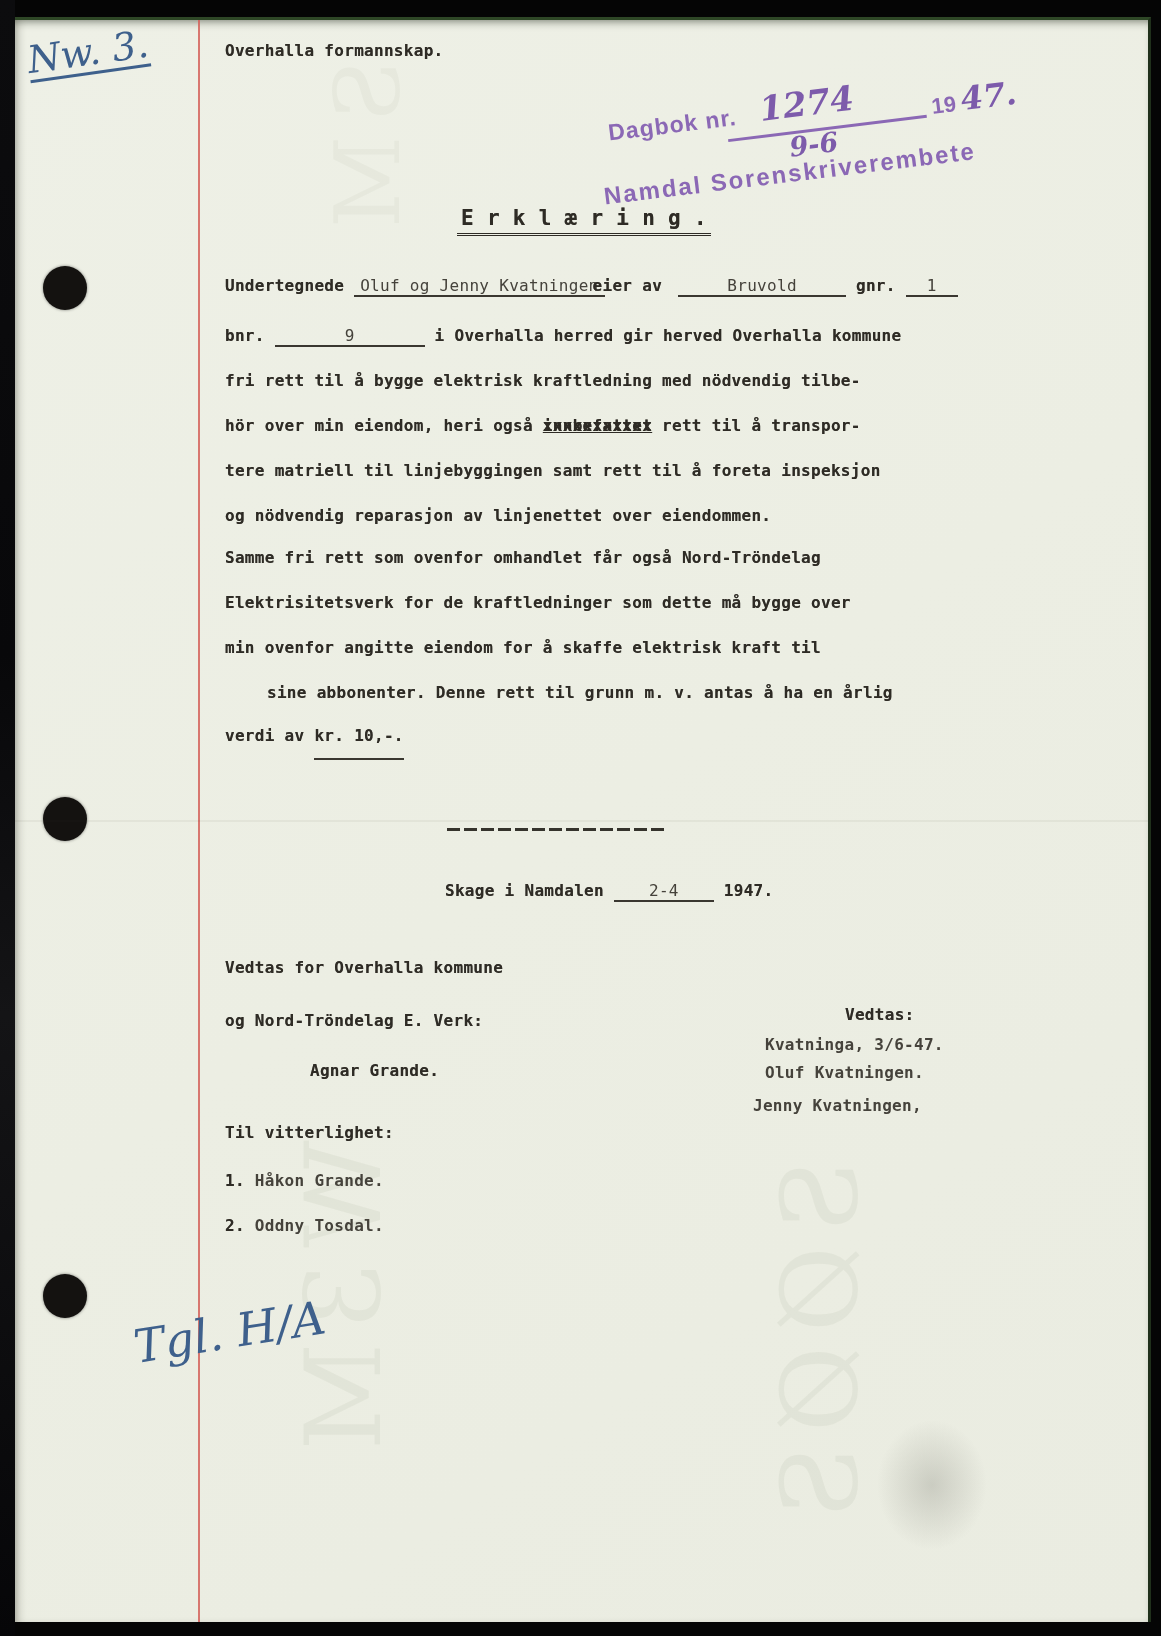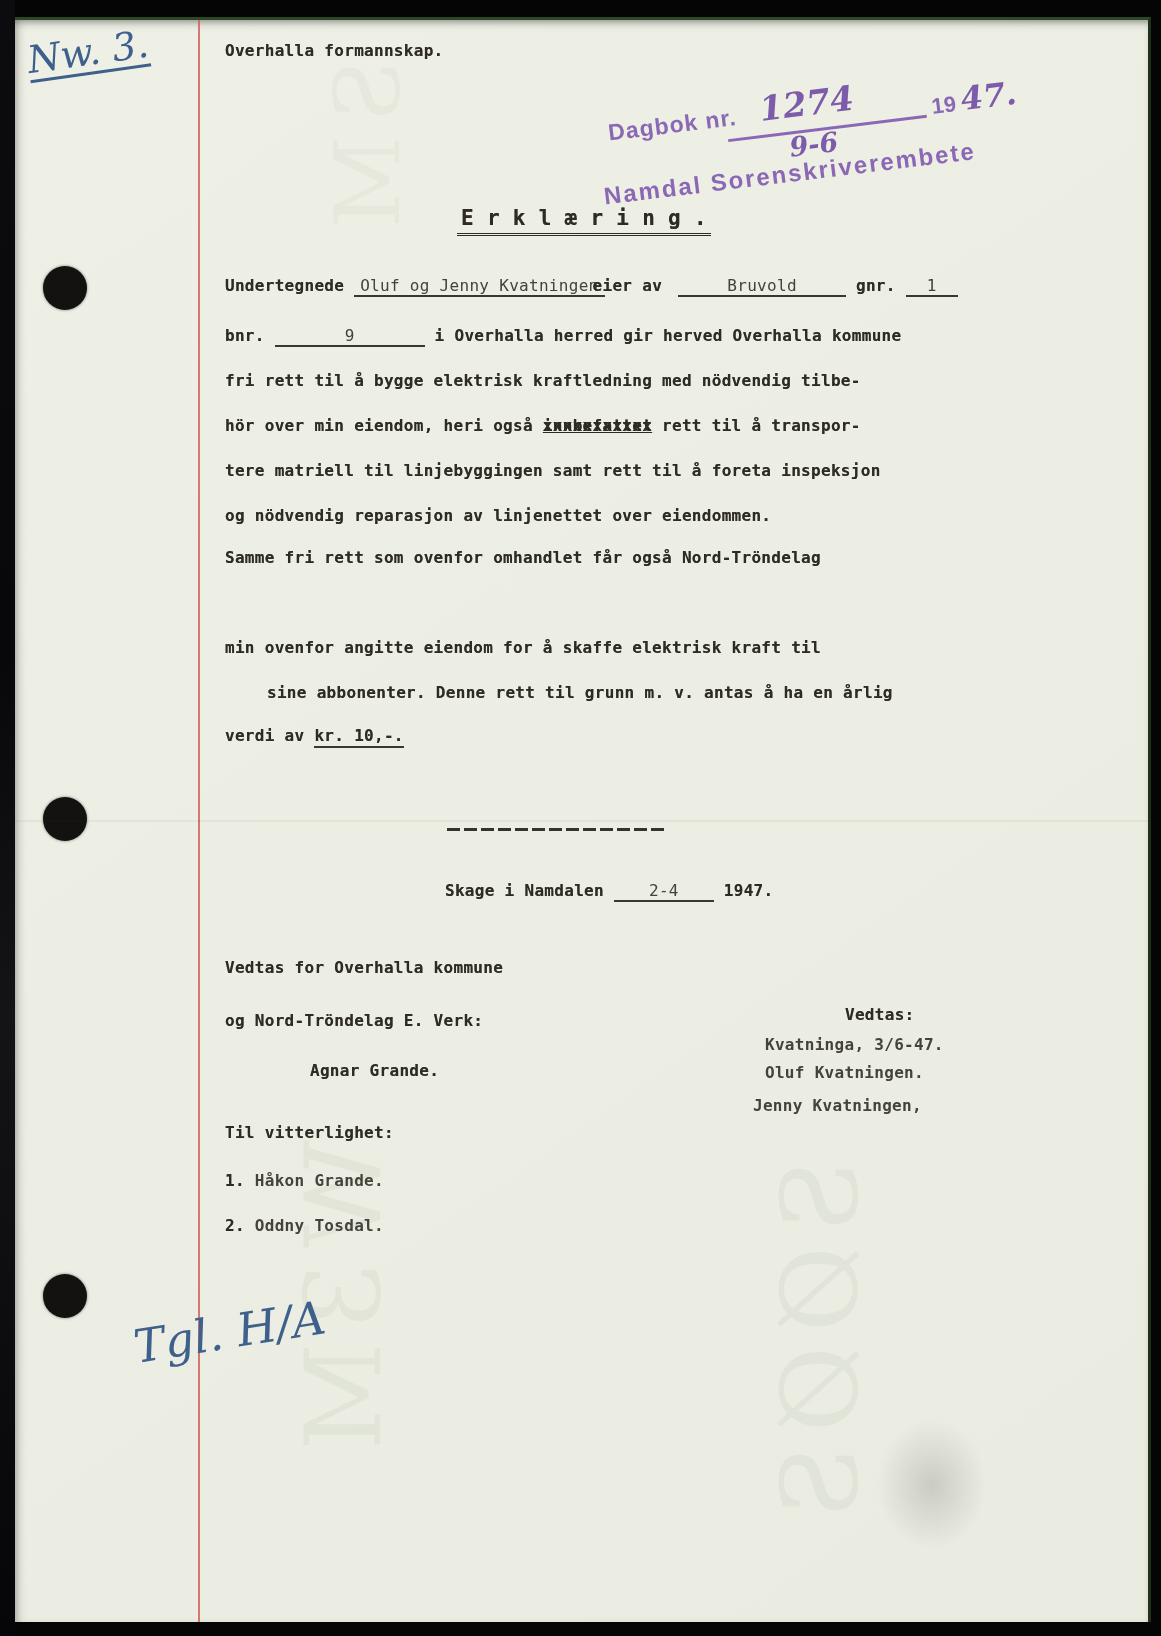--- a/index.html
+++ b/index.html
@@ -82,24 +82,25 @@
 
     <div class="typed" style="left:210px;top:306px;"><span>bnr. </span><span class="fill" style="width:150px;">9</span><span> i Overhalla herred gir herved Overhalla kommune</span></div>
 
     <div class="typed" style="left:210px;top:351px;">fri rett til å bygge elektrisk kraftledning med nödvendig tilbe-</div>
 
     <div class="typed" style="left:210px;top:396px;"><span>hör over min eiendom, heri også </span><span class="struck"><span>innbefattet</span><span class="struck-x">xxxxxxxxxxx</span></span><span> rett til å transpor-</span></div>
 
     <div class="typed" style="left:210px;top:441px;">tere matriell til linjebyggingen samt rett til å foreta inspeksjon</div>
     <div class="typed" style="left:210px;top:486px;">og nödvendig reparasjon av linjenettet over eiendommen.</div>
     <div class="typed" style="left:210px;top:528px;">Samme fri rett som ovenfor omhandlet får også Nord-Tröndelag</div>
+    <div class="typed" style="left:210px;top:573px;">Elektrisitetsverk for de kraftledninger som dette må bygge over</div>
     <div class="typed" style="left:210px;top:618px;">min ovenfor angitte eiendom for å skaffe elektrisk kraft til</div>
     <div class="typed" style="left:210px;top:663px;margin-left:42px;">sine abbonenter. Denne rett til grunn m. v. antas å ha en årlig</div>
 
-    <div class="typed" style="left:210px;top:706px;"><span>verdi av </span><span class="nofill" style="padding-bottom:1px;">kr. 10,-.</span></div>
+    <div class="typed" style="left:210px;top:706px;"><span>verdi av </span><span class="nofill" style="padding-bottom:13px;">kr. 10,-.</span></div>
 
     <div class="sep"></div>
 
     <div class="typed" style="left:430px;top:861px;"><span>Skage i Namdalen </span><span class="fill" style="width:100px;">2-4</span><span> 1947.</span></div>
 
     <div class="typed" style="left:210px;top:938px;">Vedtas for Overhalla kommune</div>
     <div class="typed" style="left:210px;top:991px;">og Nord-Tröndelag E. Verk:</div>
     <div class="typed" style="left:295px;top:1041px;">Agnar Grande.</div>
 
     <div class="typed" style="left:830px;top:985px;">Vedtas:</div>

